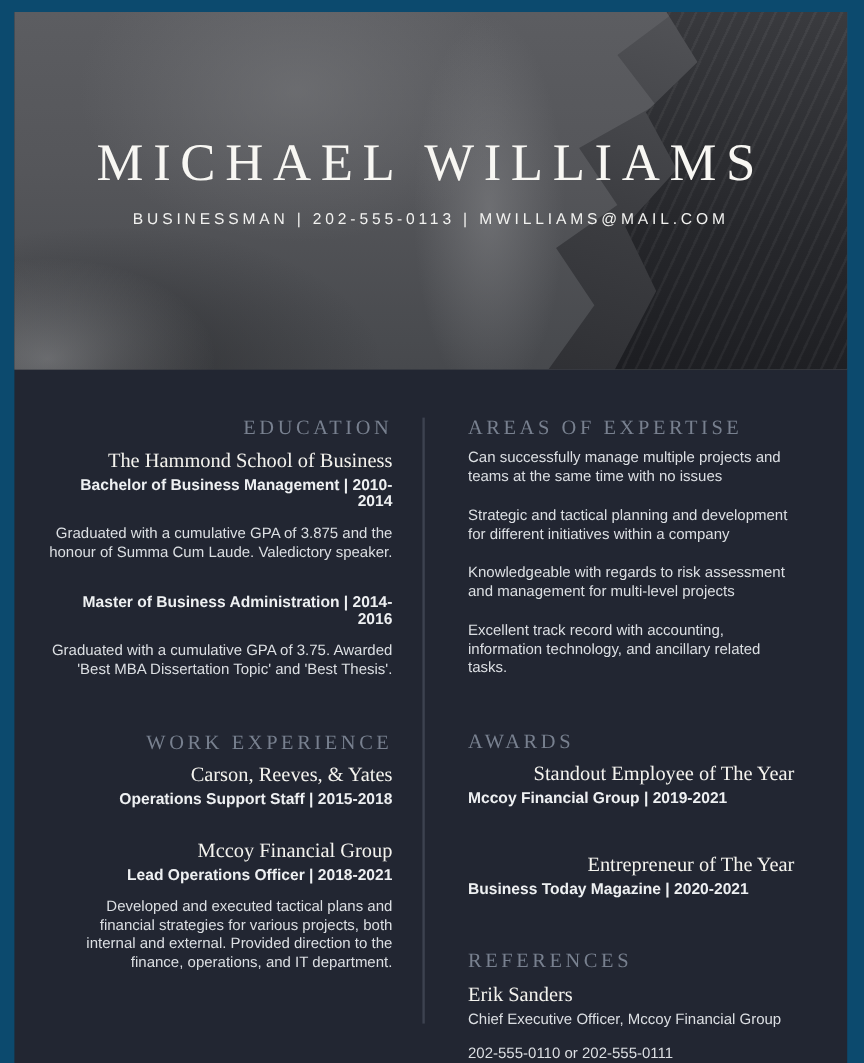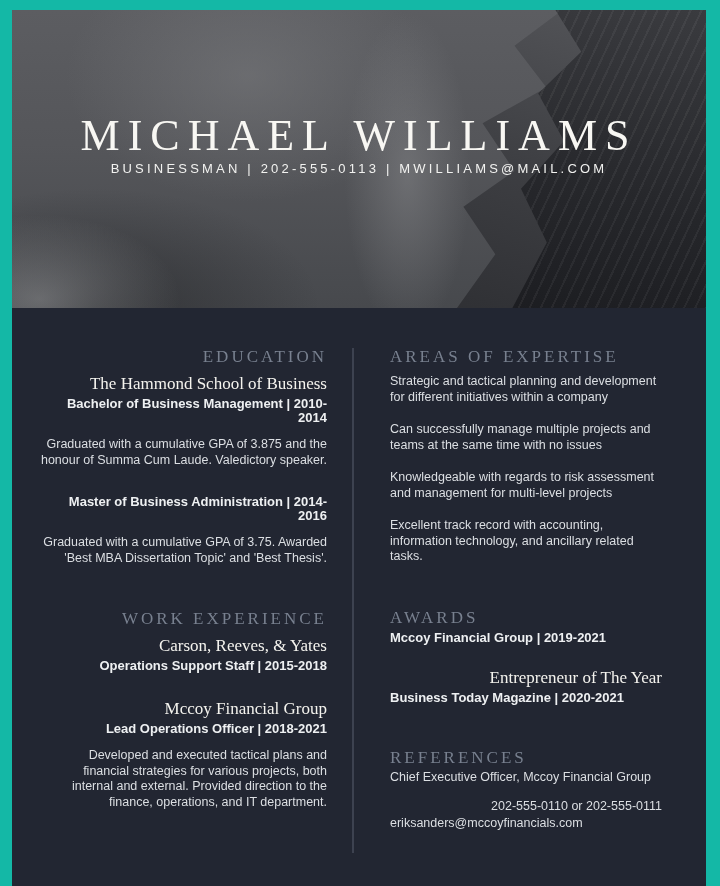--- a/index.html
+++ b/index.html
@@ -1,16 +1,16 @@
 <!DOCTYPE html>
 <html><head>
 <meta charset="utf-8">
 <style>
   html,body{margin:0;padding:0;background:#0a0b0d;}
-  .page{position:relative;width:720px;height:886px;background:#14b8a6;overflow:hidden;
+  .page{position:relative;width:720px;height:886px;background:#0c4a6e;overflow:hidden;
         font-family:"Liberation Sans",sans-serif;}
   .sheet{position:absolute;left:12px;top:10px;width:694px;height:876px;background:#222632;}
 
   
   .hero{position:relative;width:694px;height:298px;overflow:hidden;
         background:
           radial-gradient(ellipse 90px 230px at 57% 55%, rgba(136,137,140,0.50), transparent 70%),
           radial-gradient(ellipse 260px 180px at 34% 22%, rgba(122,123,126,0.55), transparent 70%),
           radial-gradient(ellipse 200px 120px at 4% 97%, rgba(200,201,203,0.35), transparent 70%),
           radial-gradient(ellipse 300px 160px at 12% 100%, rgba(32,33,36,0.55), transparent 75%),
@@ -21,21 +21,21 @@
         clip-path:polygon(100% 0,100% 100%,22% 100%,34% 82%,24% 66%,40% 54%,30% 38%,50% 26%,40% 12%,55% 0);
         opacity:.95;}
   .cliff-front{right:0;width:31%;
         background:
           repeating-linear-gradient(115deg, rgba(255,255,255,0.05) 0 2px, transparent 2px 10px),
           linear-gradient(190deg,#3a3b3f 0%,#26272b 60%,#1c1d21 100%);
         clip-path:polygon(100% 0,100% 100%,10% 100%,26% 78%,14% 60%,34% 44%,22% 28%,42% 14%,30% 0);}
   .hero-text{position:absolute;left:0;right:0;top:104px;text-align:center;}
   .hero-name{margin:0;font-family:"Liberation Serif",serif;font-weight:400;
         font-size:44px;line-height:1;letter-spacing:8px;color:#f8f7f3;white-space:nowrap;}
-  .hero-contact{margin-top:3px;font-size:13px;letter-spacing:3.2px;color:#f2f2f0;white-space:nowrap;}
+  .hero-contact{margin-top:17px;font-size:13px;letter-spacing:3.2px;color:#f2f2f0;white-space:nowrap;}
 
   
   .body{display:flex;padding:40px 0 0 28px;color:#dfe1e5;}
   .col-left{width:287px;text-align:right;}
   .divider{width:2px;height:505px;background:#3d4250;margin-left:25px;flex:none;}
   .col-right{width:272px;margin-left:36px;text-align:left;}
 
   .sec-heading{margin:0;font-family:"Liberation Serif",serif;font-weight:400;
         font-size:17px;line-height:17px;letter-spacing:3px;color:#78808f;}
   .section-gap{margin-top:44px;}
@@ -45,21 +45,21 @@
   .entry-sub{margin-top:5px;font-size:13px;font-weight:bold;line-height:14px;color:#eef0f2;}
   .entry-desc{margin-top:12px;font-size:12.5px;line-height:15.5px;color:#dcdfe3;}
   .entry-gap{margin-top:27px;}
 
   .exp-item{margin:9px 0 0 0;font-size:12.5px;line-height:15.5px;color:#dcdfe3;}
   .exp-item + .exp-item{margin-top:17px;}
 
   .ref-name{margin-top:11px;font-family:"Liberation Serif",serif;
         font-size:17px;line-height:18px;color:#f4f3ee;}
   .ref-role{margin-top:4px;font-size:12.5px;line-height:15px;color:#dcdfe3;}
-  .ref-phones{margin-top:14px;font-size:12.5px;line-height:15.5px;color:#dcdfe3;text-align:right;}
+  .ref-phones{margin-top:14px;font-size:12.5px;line-height:15.5px;color:#dcdfe3;}
   .ref-email{margin-top:2px;font-size:12.5px;line-height:15.5px;color:#dcdfe3;}
 </style>
 </head>
 <body>
 
 <div class="page">
   <div class="sheet">
 
     <div class="hero">
       <div class="cliff cliff-back"></div>
@@ -98,39 +98,41 @@
             <div class="entry-desc">Developed and executed tactical plans and financial strategies for various projects, both internal and external. Provided direction to the finance, operations, and IT department.</div>
           </div>
         </section>
       </div>
 
       <div class="divider"></div>
 
       <div class="col-right">
         <section>
           <h2 class="sec-heading">AREAS OF EXPERTISE</h2>
+          <p class="exp-item">Can successfully manage multiple projects and teams at the same time with no issues</p>
           <p class="exp-item">Strategic and tactical planning and development for different initiatives within a company</p>
-          <p class="exp-item">Can successfully manage multiple projects and teams at the same time with no issues</p>
           <p class="exp-item">Knowledgeable with regards to risk assessment and management for multi-level projects</p>
           <p class="exp-item">Excellent track record with accounting, information technology, and ancillary related tasks.</p>
         </section>
 
         <section class="section-gap">
           <h2 class="sec-heading">AWARDS</h2>
           <div class="entry">
+            <div class="entry-title">Standout Employee of The Year</div>
             <div class="entry-sub">Mccoy Financial Group | 2019-2021</div>
           </div>
-          <div class="entry" style="margin-top:24px;">
+          <div class="entry" style="margin-top:40px;">
             <div class="entry-title">Entrepreneur of The Year</div>
             <div class="entry-sub">Business Today Magazine  | 2020-2021</div>
           </div>
         </section>
 
         <section class="section-gap">
           <h2 class="sec-heading">REFERENCES</h2>
+          <div class="ref-name">Erik Sanders</div>
           <div class="ref-role">Chief Executive Officer, Mccoy Financial Group</div>
           <div class="ref-phones">202-555-0110 or 202-555-0111</div>
           <div class="ref-email">eriksanders@mccoyfinancials.com</div>
         </section>
       </div>
 
     </div>
   </div>
 </div>
 

